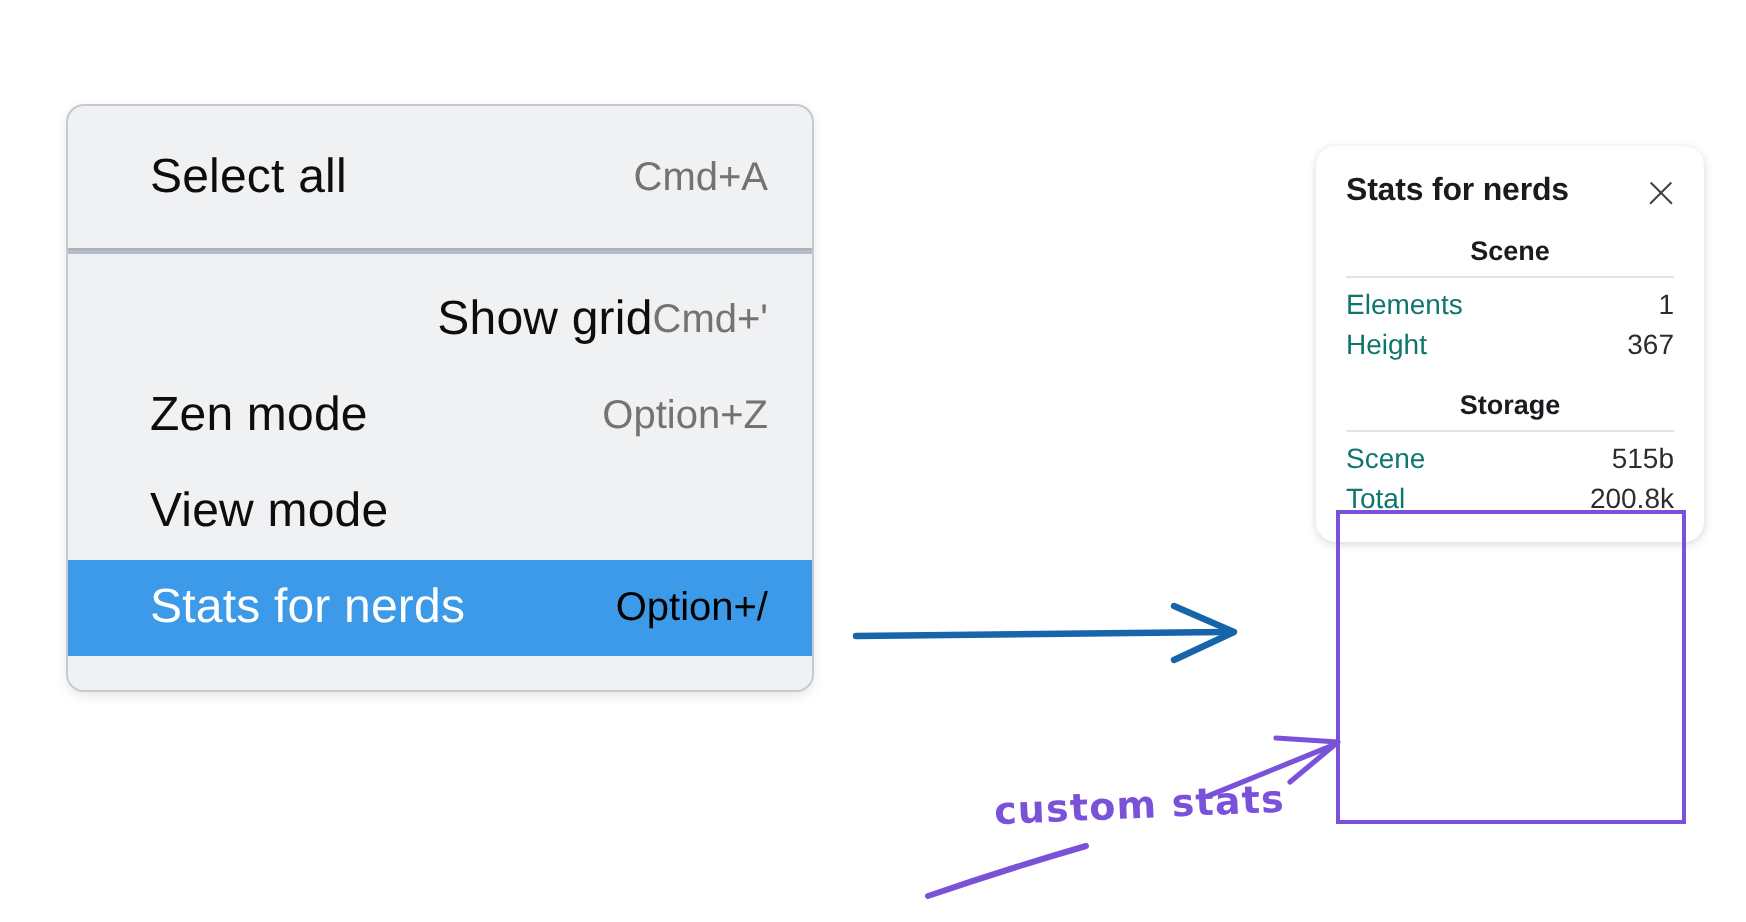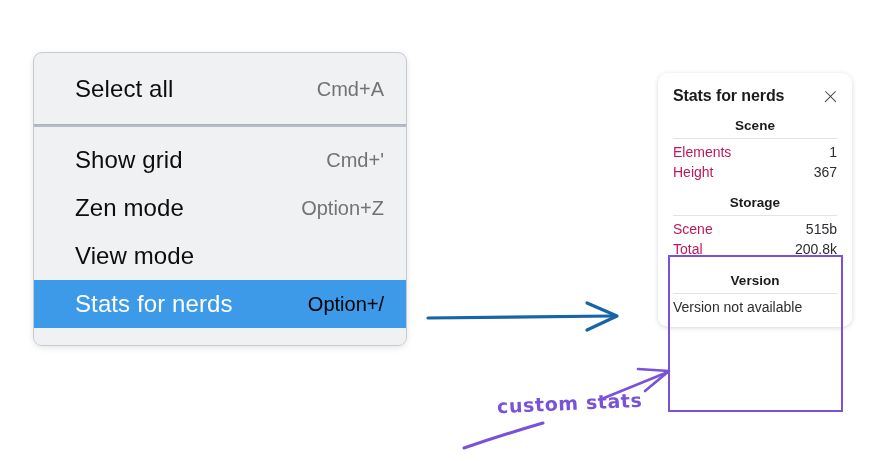--- a/index.html
+++ b/index.html
@@ -143,21 +143,21 @@
     margin: 0 0 3px 0;
   }
   .stat-row {
     display: flex;
     align-items: center;
     justify-content: space-between;
     padding: 2px 0;
   }
   .stat-label {
     font-size: 14px;
-    color: #be185d;
+    color: #0f766e;
   }
   .stat-value {
     font-size: 14px;
     color: #2c2c31;
   }
   .version-text {
     font-size: 14px;
     color: #2c2c31;
     padding: 2px 0 0 0;
     white-space: nowrap;
@@ -207,21 +207,21 @@
     <div class="menu-group group-top">
       <div class="menu-item">
         <span class="mi-label">Select all</span>
         <span class="mi-shortcut">Cmd+A</span>
       </div>
     </div>
 
     <div class="menu-divider"></div>
 
     <div class="menu-group group-bottom">
-      <div class="menu-item" style="margin-top:9px;">
+      <div class="menu-item" style="margin-top:9px;justify-content:flex-end;">
         <span class="mi-label">Show grid</span>
         <span class="mi-shortcut">Cmd+'</span>
       </div>
       <div class="menu-item">
         <span class="mi-label">Zen mode</span>
         <span class="mi-shortcut">Option+Z</span>
       </div>
       <div class="menu-item">
         <span class="mi-label">View mode</span>
       </div>
@@ -259,25 +259,20 @@
       <div class="stat-row">
         <span class="stat-label">Scene</span>
         <span class="stat-value">515b</span>
       </div>
       <div class="stat-row">
         <span class="stat-label">Total</span>
         <span class="stat-value">200.8k</span>
       </div>
     </div>
 
-    <div class="section" style="padding-top:5px;">
-      <div class="section-title">Version</div>
-      <div class="section-rule"></div>
-      <div class="version-text">Version not available</div>
-    </div>
   </div>
 
   <div class="highlight-box"></div>
 
   <svg class="annot-svg" viewBox="0 0 873 461">
 
     <g>
       <path d="M428 318 L612 316" stroke="#1565a8" stroke-width="3.2" fill="none" stroke-linecap="round"></path>
       <path d="M587 303 L617 316 L587 330" stroke="#1565a8" stroke-width="3.2" fill="none" stroke-linecap="round" stroke-linejoin="round"></path>
     </g>

